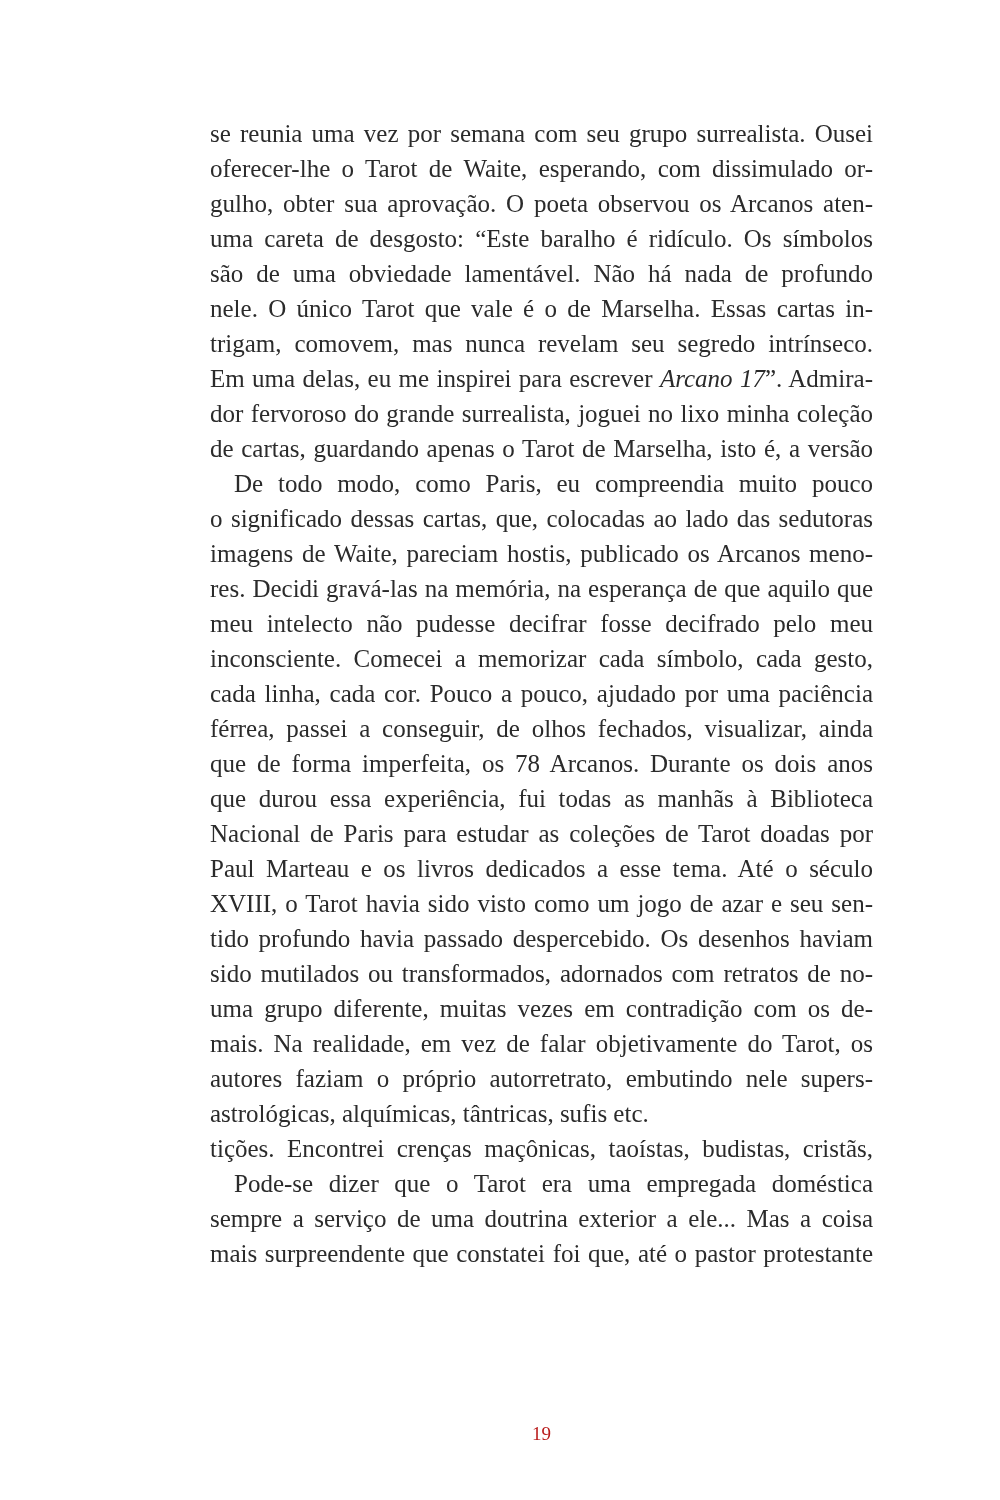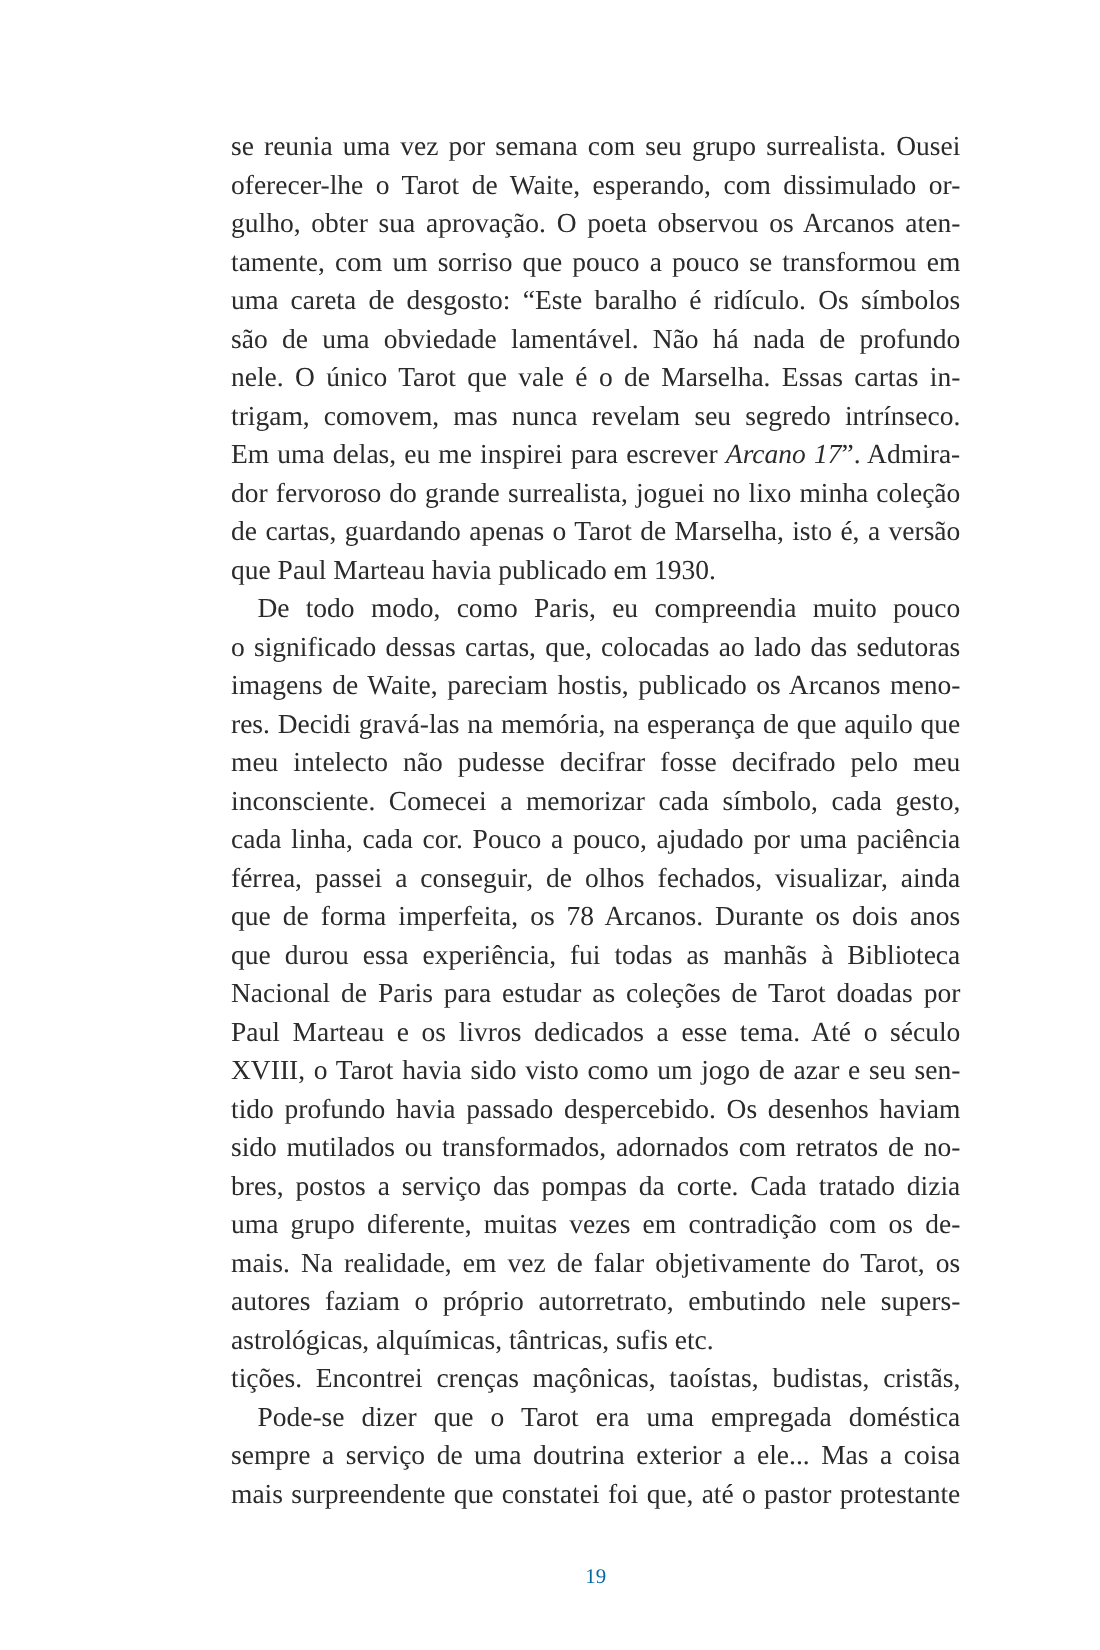--- a/index.html
+++ b/index.html
@@ -37,58 +37,55 @@
     font-style: italic;
   }
   .folio {
     position: absolute;
     left: 210px;
     top: 1423px;
     width: 663px;
     text-align: center;
     font-size: 19px;
     line-height: 22px;
-    color: #0369a1;
+    color: #b91c1c;
   }
 </style>
 </head>
 <body>
 
 <div class="page">
   <div class="textblock">
 
     <div class="line">se reunia uma vez por semana com seu grupo surrealista. Ousei</div>
     <div class="line">oferecer-lhe o Tarot de Waite, esperando, com dissimulado or-</div>
     <div class="line">gulho, obter sua aprovação. O poeta observou os Arcanos aten-</div>
-    <div class="line">tamente, com um sorriso que pouco a pouco se transformou em</div>
     <div class="line">uma careta de desgosto: “Este baralho é ridículo. Os símbolos</div>
     <div class="line">são de uma obviedade lamentável. Não há nada de profundo</div>
     <div class="line">nele. O único Tarot que vale é o de Marselha. Essas cartas in-</div>
     <div class="line">trigam, comovem, mas nunca revelam seu segredo intrínseco.</div>
     <div class="line"><span>Em uma delas, eu me inspirei para escrever </span><em>Arcano 17</em><span>”. Admira-</span></div>
     <div class="line">dor fervoroso do grande surrealista, joguei no lixo minha coleção</div>
     <div class="line">de cartas, guardando apenas o Tarot de Marselha, isto é, a versão</div>
-    <div class="line lastline">que Paul Marteau havia publicado em 1930.</div>
 
     <div class="line indent">De todo modo, como Paris, eu compreendia muito pouco</div>
     <div class="line">o significado dessas cartas, que, colocadas ao lado das sedutoras</div>
     <div class="line">imagens de Waite, pareciam hostis, publicado os Arcanos meno-</div>
     <div class="line">res. Decidi gravá-las na memória, na esperança de que aquilo que</div>
     <div class="line">meu intelecto não pudesse decifrar fosse decifrado pelo meu</div>
     <div class="line">inconsciente. Comecei a memorizar cada símbolo, cada gesto,</div>
     <div class="line">cada linha, cada cor. Pouco a pouco, ajudado por uma paciência</div>
     <div class="line">férrea, passei a conseguir, de olhos fechados, visualizar, ainda</div>
     <div class="line">que de forma imperfeita, os 78 Arcanos. Durante os dois anos</div>
     <div class="line">que durou essa experiência, fui todas as manhãs à Biblioteca</div>
     <div class="line">Nacional de Paris para estudar as coleções de Tarot doadas por</div>
     <div class="line">Paul Marteau e os livros dedicados a esse tema. Até o século</div>
     <div class="line">XVIII, o Tarot havia sido visto como um jogo de azar e seu sen-</div>
     <div class="line">tido profundo havia passado despercebido. Os desenhos haviam</div>
     <div class="line">sido mutilados ou transformados, adornados com retratos de no-</div>
-    <div class="line">bres, postos a serviço das pompas da corte. Cada tratado dizia</div>
     <div class="line">uma grupo diferente, muitas vezes em contradição com os de-</div>
     <div class="line">mais. Na realidade, em vez de falar objetivamente do Tarot, os</div>
     <div class="line">autores faziam o próprio autorretrato, embutindo nele supers-</div>
     <div class="line lastline">astrológicas, alquímicas, tântricas, sufis etc.</div>
     <div class="line">tições. Encontrei crenças maçônicas, taoístas, budistas, cristãs,</div>
 
     <div class="line indent">Pode-se dizer que o Tarot era uma empregada doméstica</div>
     <div class="line">sempre a serviço de uma doutrina exterior a ele... Mas a coisa</div>
     <div class="line">mais surpreendente que constatei foi que, até o pastor protestante</div>
 

